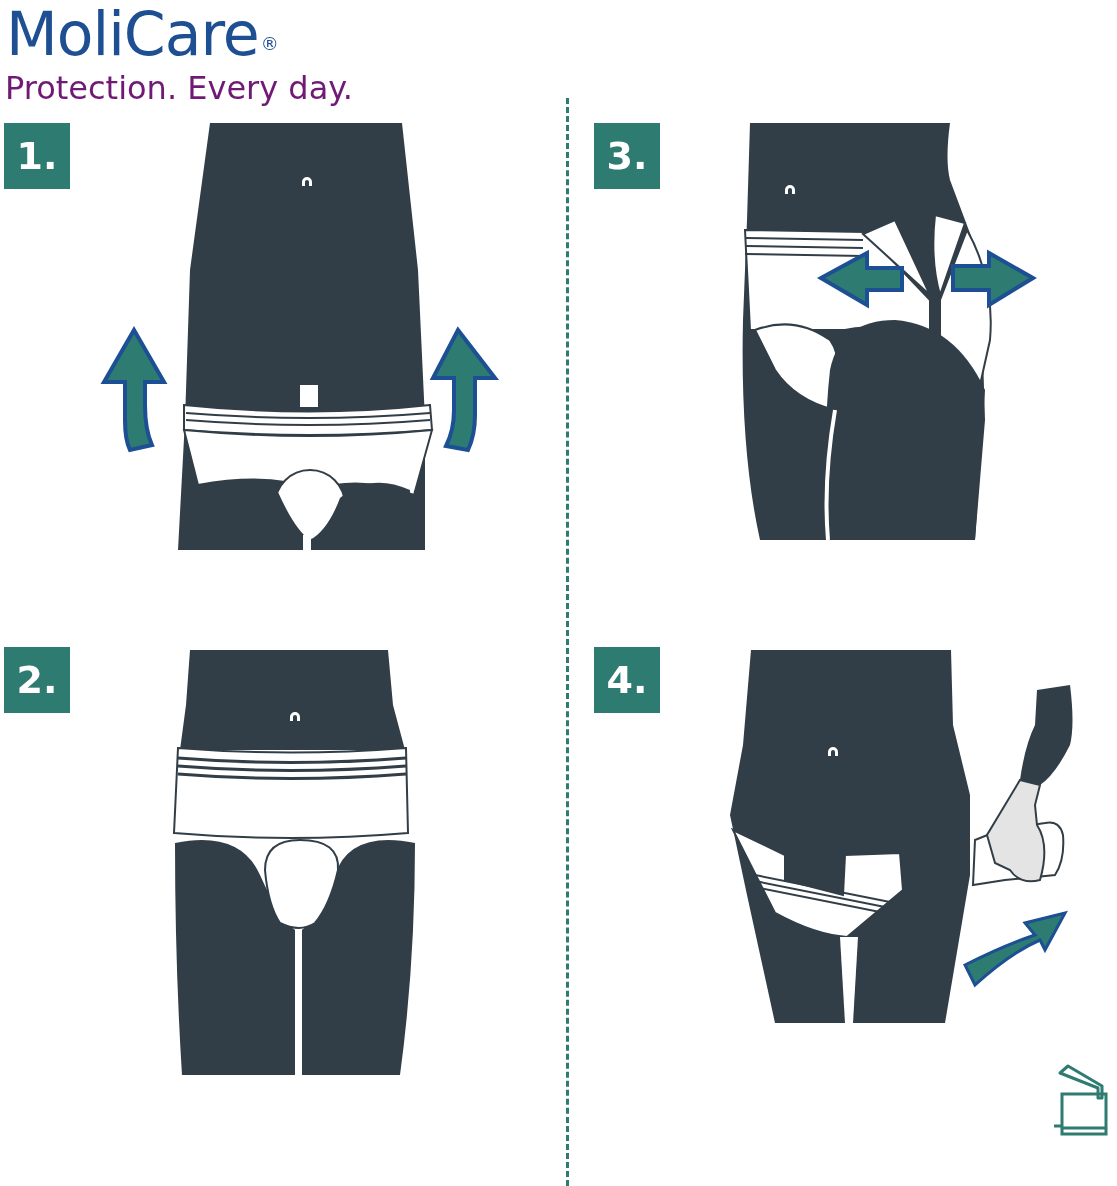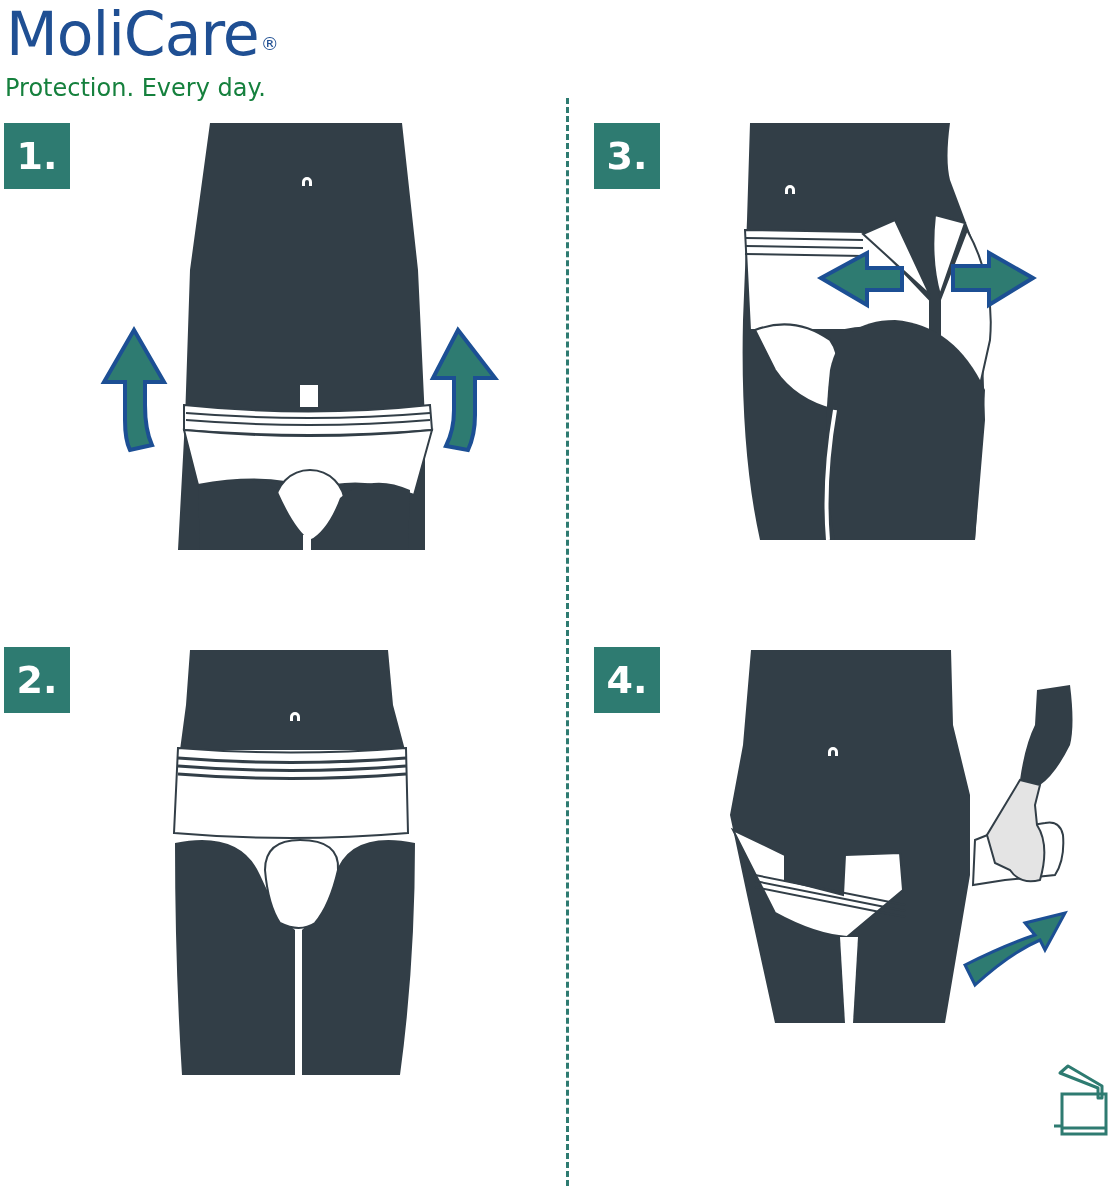--- a/index.html
+++ b/index.html
@@ -1,19 +1,19 @@
 <!DOCTYPE html>
 <html><head>
 <meta charset="utf-8">
 <style>
   html,body{margin:0;padding:0;background:#ffffff;}
   body{width:1117px;height:1186px;position:relative;overflow:hidden;font-family:"DejaVu Sans",sans-serif;}
   .brand{position:absolute;left:6px;top:-2px;color:#1f4f93;font-size:60px;font-weight:400;letter-spacing:-1px;line-height:72px;}
   .brand sup{font-size:18px;vertical-align:top;position:relative;top:10px;margin-left:2px;}
-  .tagline{position:absolute;left:5px;top:72px;color:#15803d;font-size:24px;line-height:32px;}
+  .tagline{position:absolute;left:5px;top:72px;color:#701a75;font-size:32px;line-height:32px;}
   .badge{position:absolute;width:66px;height:66px;background:#2e7b71;color:#fff;font-weight:bold;font-size:38px;display:flex;align-items:center;justify-content:center;}
   .divider{position:absolute;left:566px;top:98px;width:0;height:1088px;border-left:3px dashed #2e7b71;}
   svg.panel{position:absolute;}
 </style>
 </head>
 <body>
 
 <div class="brand"><span>MoliCare</span><sup>®</sup></div>
 <div class="tagline">Protection. Every day.</div>
 

